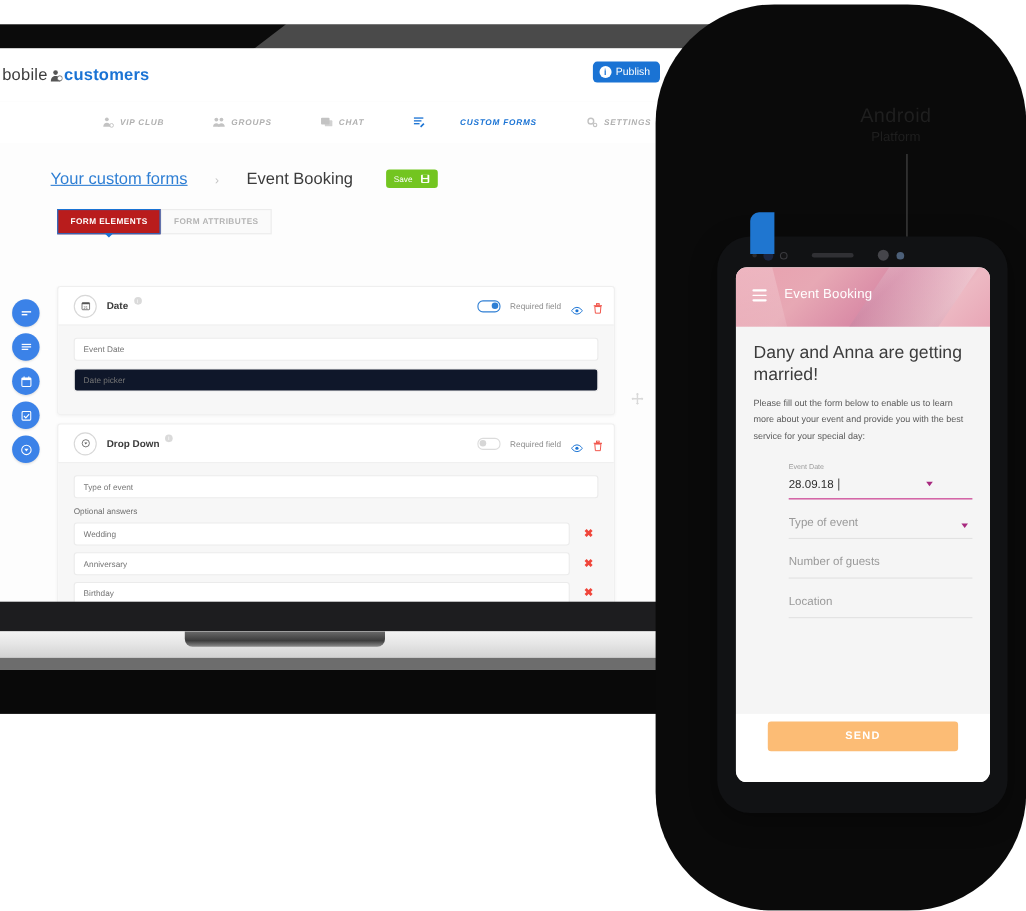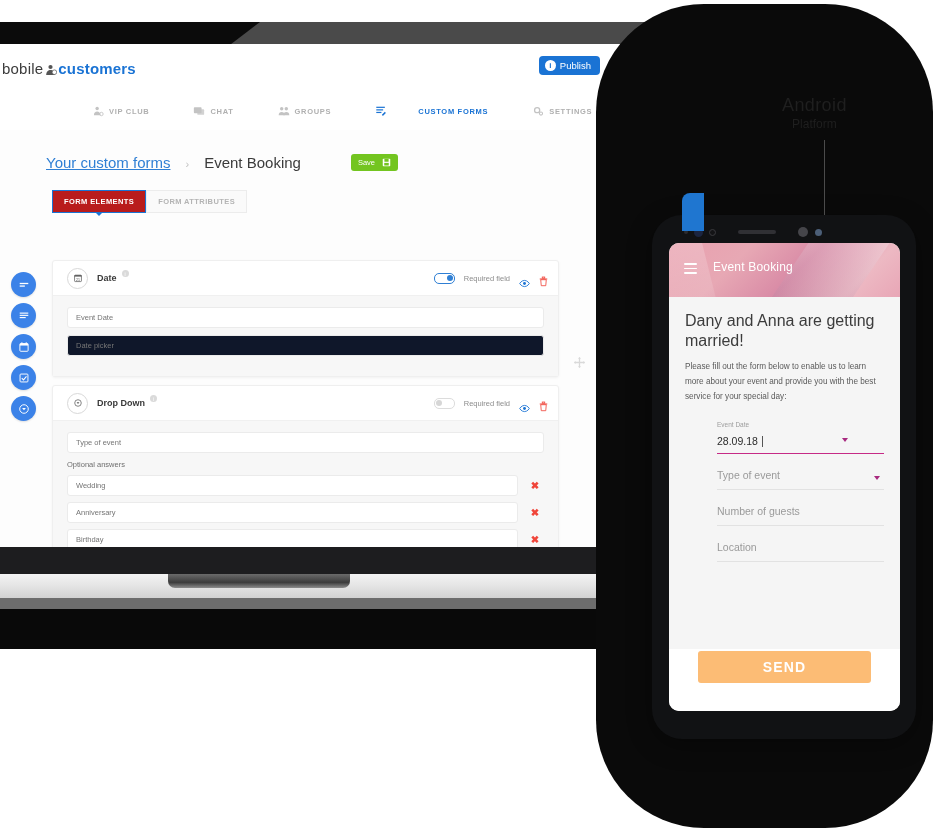--- a/index.html
+++ b/index.html
@@ -96,36 +96,36 @@
 
   
   .app-nav{
     position:absolute; left:0; top:48px; width:100%; height:38px;
     background:#fff; border-bottom:1px solid #ececec;
   }
   .nav-tabs{ position:absolute; left:110px; top:0; display:flex; align-items:flex-end; height:38px; }
   .nav-tab{
     display:flex; align-items:center; gap:5px;
     font-size:7.5px; letter-spacing:.7px; color:#b0b0b0; font-weight:600;
-    padding:0 22px; height:38px; cursor:pointer; position:relative; white-space:nowrap;
+    padding:0 22px; height:38px; cursor:pointer; position:relative; white-space:nowrap;font-style:italic;
   }
   .nav-tab .nico{ width:12px;height:12px; color:#c3c3c3; display:block; }
   .nav-tab.active{ color:#1a73d4;gap:31px; }
   .nav-tab.active .nico{ color:#1a73d4; }
   .nav-tab.active:before{
     content:""; position:absolute; left:-2px; right:-2px; top:6px; bottom:-1px;
     background:#fff; border:1px solid #e8e8e8; border-bottom:1px solid #fff;
     border-top-left-radius:14px; border-top-right-radius:14px;
     transform: perspective(30px) rotateX(2deg);
     z-index:-1;
   }
 
   
   .app-content{ position:absolute; left:0; top:86px; right:0; bottom:0; background:#fdfdfd; }
-  .breadcrumb{ position:absolute; left:86px; top:24px; display:flex; align-items:baseline; gap:15px; }
+  .breadcrumb{ position:absolute; left:86px; top:24px; display:flex; align-items:baseline; gap:25px; }
   .bc-link{ font-size:15px; color:#2f7fd4; text-decoration:underline; cursor:pointer; }
   .bc-sep{ font-size:11px; color:#c3c3c3; }
   .bc-cur{ font-size:15px; color:#3b3b3b; }
 
   .save-btn{
     position:absolute; right:322px; top:24px;
     background:#73c520; color:#fff; border:none; border-radius:3px;
     font-size:7.5px; font-family:inherit; padding:4px 7px;
     display:flex; align-items:center; gap:7px; cursor:pointer;
   }
@@ -253,21 +253,21 @@
   .ph-arrow{
     position:absolute; right:4px; bottom:9px;
     width:0;height:0;border-left:3.5px solid transparent;border-right:3.5px solid transparent;
     border-top:4.5px solid #a8297f;
   }
   .ph-arrow.small{ right:36px; bottom:11px; }
   .ph-send-wrap{ position:absolute; left:17px; right:17px; bottom:28px; padding:0 12px; }
   .ph-send{
     display:block; width:100%; box-sizing:border-box;
     background:#fcbc75; color:#fff; border:none; border-radius:3px;
-    font-size:14px; font-weight:700; letter-spacing:1.1px;
+    font-size:10px; font-weight:700; letter-spacing:1.1px;
     padding:8px 0; cursor:pointer; font-family:inherit;
   }
   .ph-screen-bottom{
     position:absolute; left:0; right:0; bottom:0; height:62px; background:#fff;
   }
 
   
   .android-anno{ position:absolute; left:782px; top:95px; text-align:center; z-index:5; }
   .android-anno .a1{ font-size:18px; color:#1f1f1f; letter-spacing:.4px; }
   .android-anno .a2{ font-size:12px; color:#1f1f1f; margin-top:1px; }
@@ -353,37 +353,37 @@
                   <path d="M2.2 12c0-3 1.7-4.3 3.8-4.3S9.8 9 9.8 12z" fill="currentColor"></path>
                   <circle cx="11" cy="10.5" r="2" fill="none" stroke="currentColor" stroke-width="1"></circle>
                 </svg>
             </span>
             <span>VIP CLUB</span>
           </div>
 
           <div class="nav-tab">
             <span class="nico">
               <svg viewBox="0 0 14 14" width="12" height="12">
-                  <rect x="1" y="2.5" width="9" height="7" rx="1" fill="currentColor"></rect>
-                  <rect x="5" y="5" width="8" height="6.5" rx="1" fill="currentColor" opacity=".75"></rect>
-                </svg>
-            </span>
-            <span>CHAT</span>
-          </div>
-
-          <div class="nav-tab">
-            <span class="nico">
-              <svg viewBox="0 0 14 14" width="12" height="12">
                   <circle cx="4.3" cy="4.3" r="2" fill="currentColor"></circle>
                   <circle cx="9.7" cy="4.3" r="2" fill="currentColor"></circle>
                   <path d="M.8 12c0-2.7 1.4-3.9 3.5-3.9S7.8 9.3 7.8 12z" fill="currentColor"></path>
                   <path d="M6.2 12c0-2.7 1.4-3.9 3.5-3.9S13.2 9.3 13.2 12z" fill="currentColor"></path>
                 </svg>
             </span>
             <span>GROUPS</span>
+          </div>
+
+          <div class="nav-tab">
+            <span class="nico">
+              <svg viewBox="0 0 14 14" width="12" height="12">
+                  <rect x="1" y="2.5" width="9" height="7" rx="1" fill="currentColor"></rect>
+                  <rect x="5" y="5" width="8" height="6.5" rx="1" fill="currentColor" opacity=".75"></rect>
+                </svg>
+            </span>
+            <span>CHAT</span>
           </div>
 
           <div class="nav-tab active">
             <span class="nico">
               <svg viewBox="0 0 14 14" width="12" height="12">
                   <rect x="1.5" y="2" width="10" height="1.4" fill="currentColor"></rect>
                   <rect x="1.5" y="5" width="8" height="1.4" fill="currentColor"></rect>
                   <rect x="1.5" y="8" width="6" height="1.4" fill="currentColor"></rect>
                   <path d="M8 11.5l3.5-3.5 1.2 1.2-3.5 3.5z" fill="currentColor"></path>
                 </svg>

